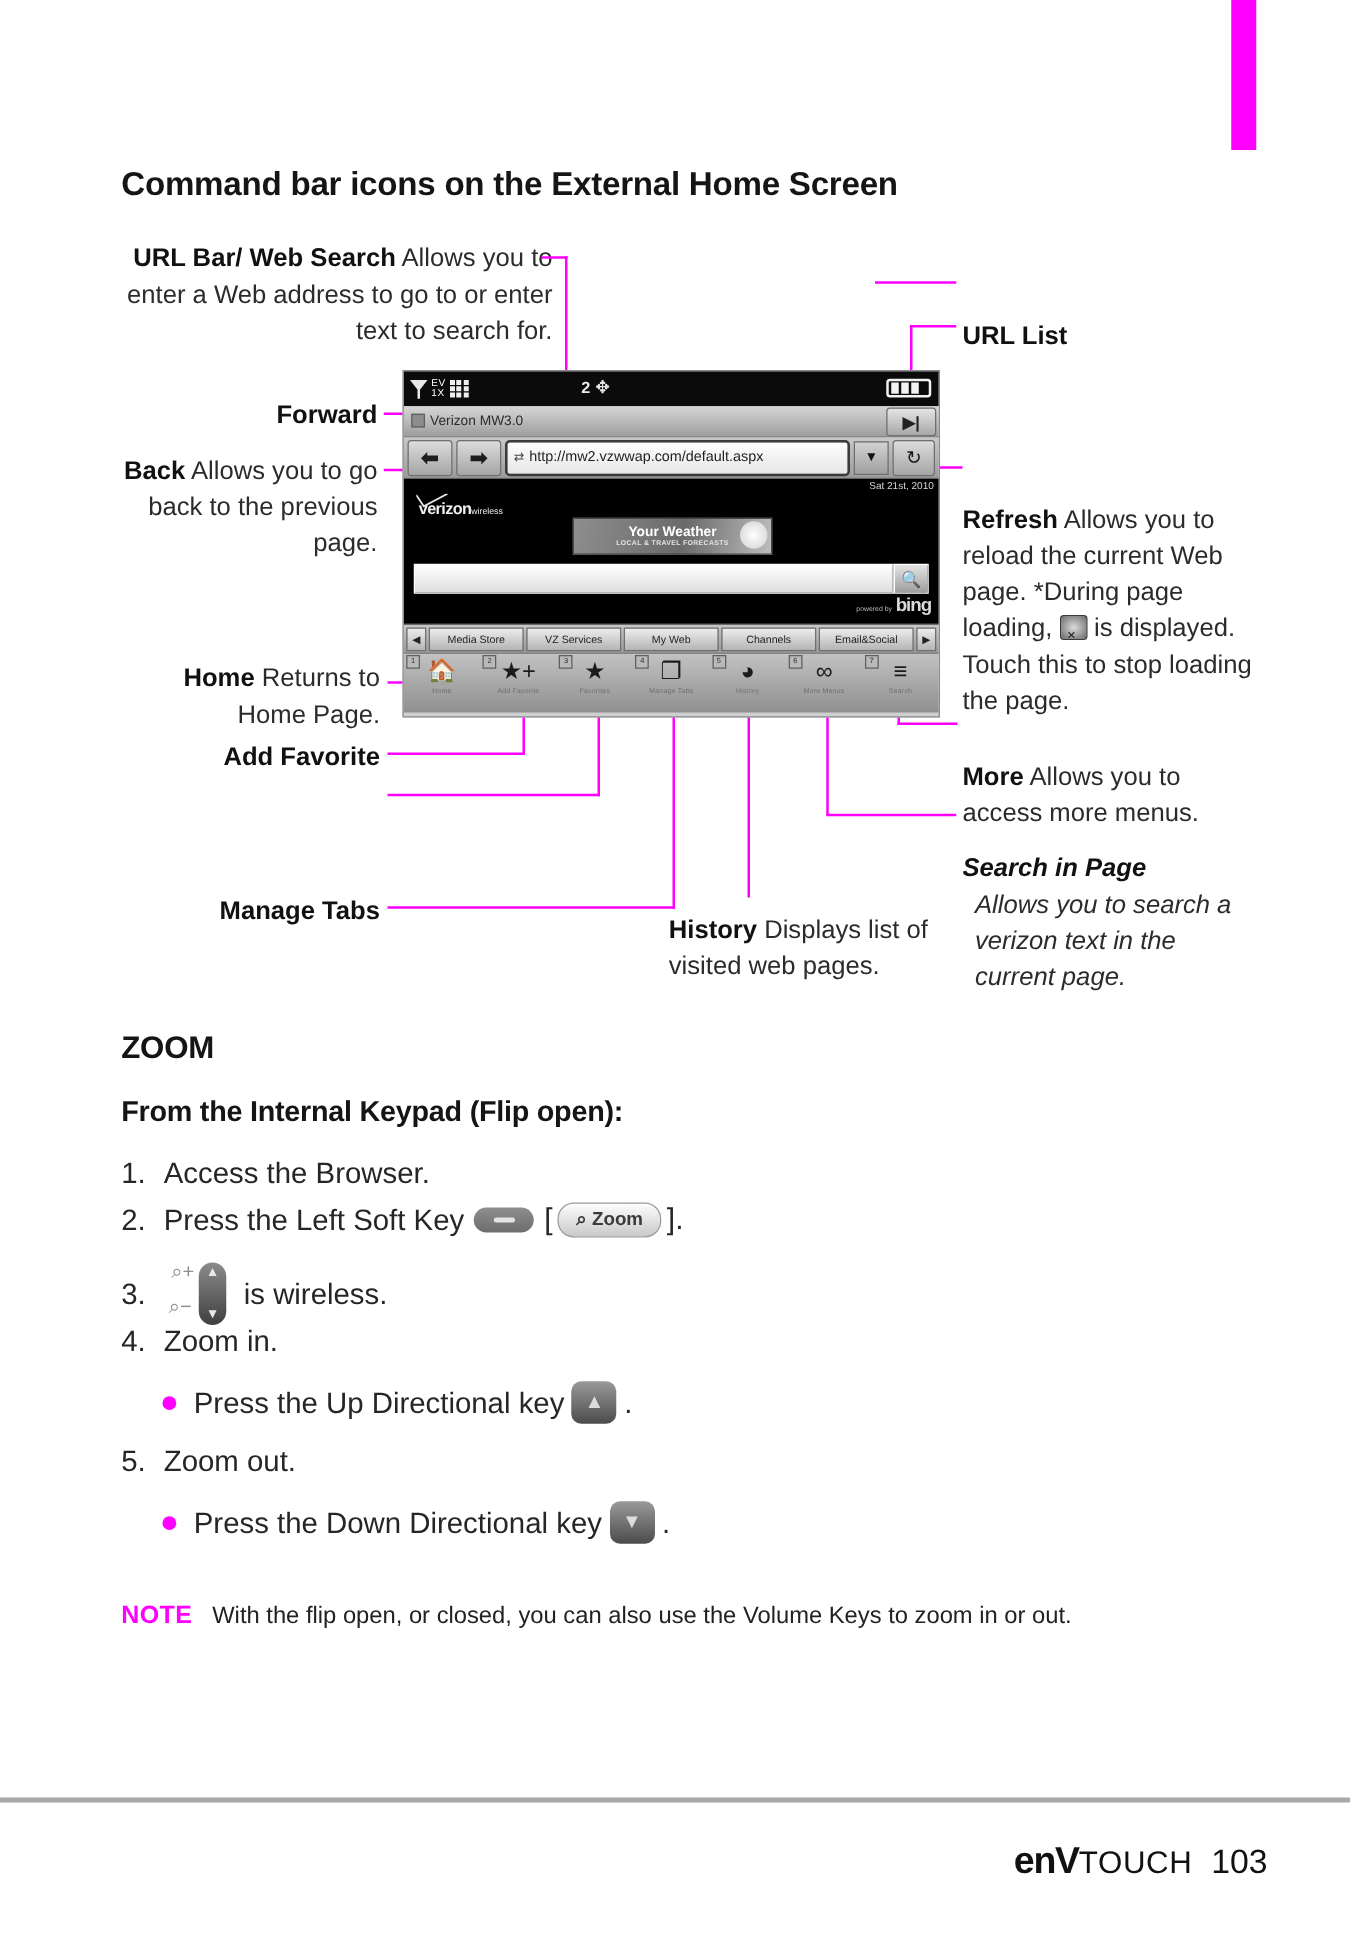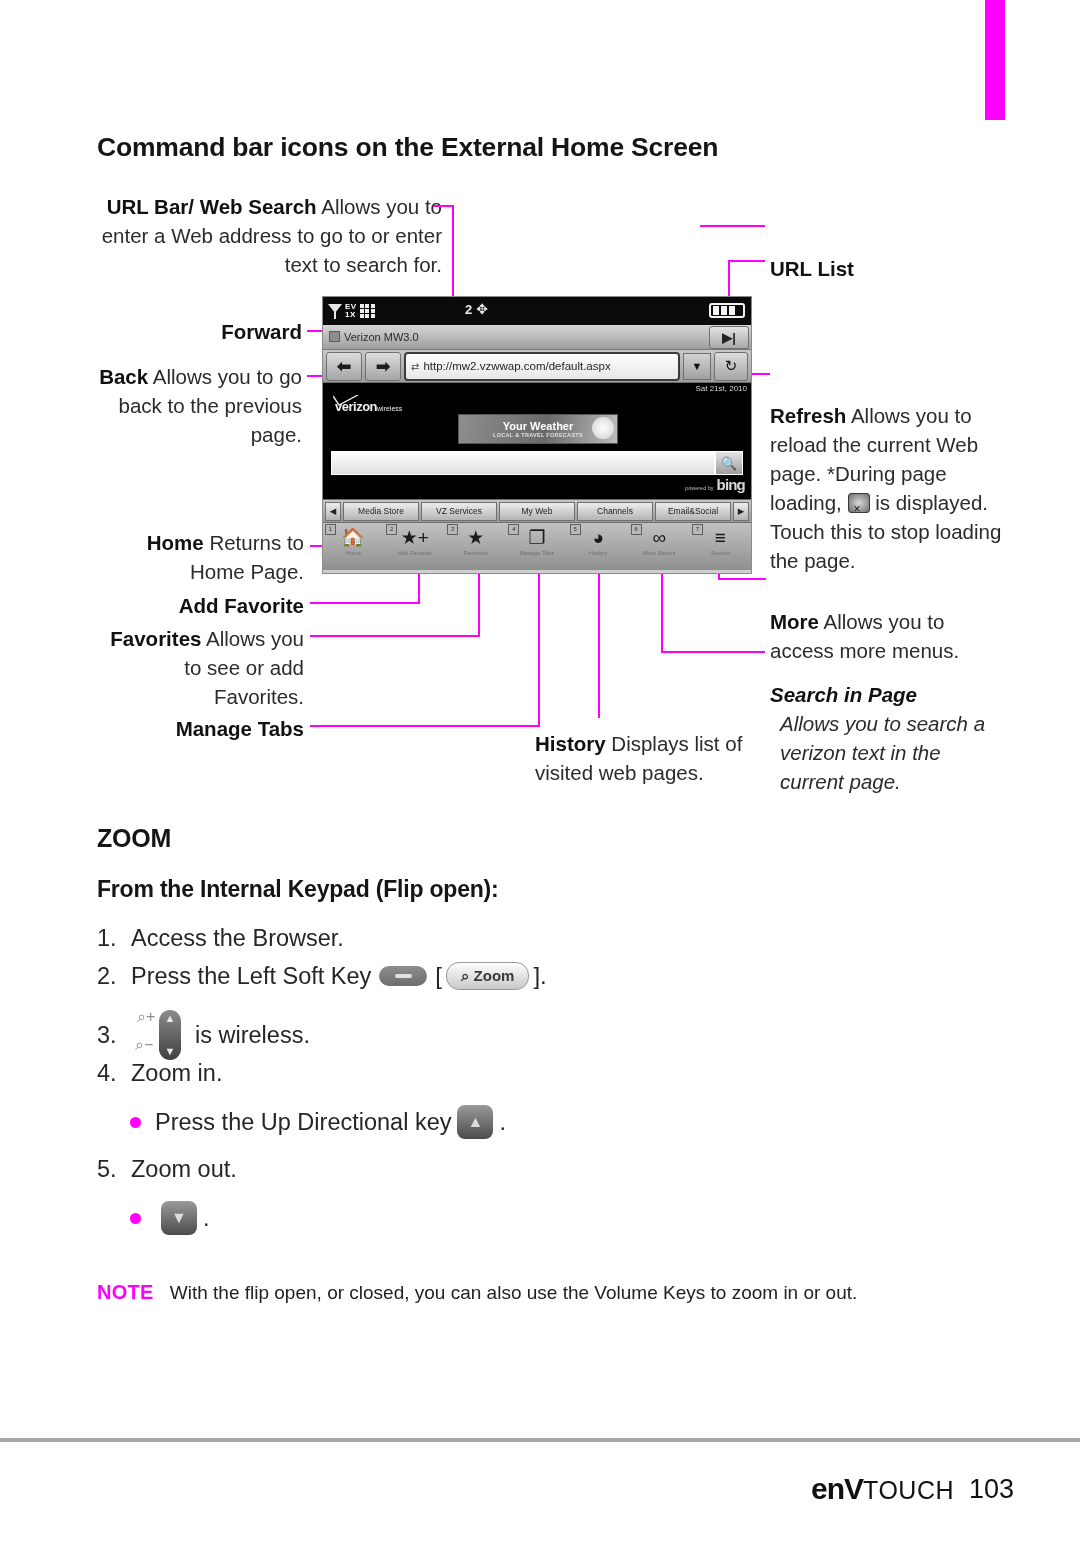--- a/index.html
+++ b/index.html
@@ -39,21 +39,21 @@
   }
   .statusbar{
     position:relative;height:28px;background:#0b0b0b;color:#fff;
     display:flex;align-items:center;
   }
   .sb-left{display:flex;align-items:center;gap:3px;margin-left:5px;}
   .sig{width:14px;height:15px;position:relative;}
   .sig:before{content:"";position:absolute;left:0;top:0;width:0;height:0;
     border-left:7px solid transparent;border-right:7px solid transparent;border-top:9px solid #e8e8e8;}
   .sig:after{content:"";position:absolute;left:6px;top:8px;width:2px;height:7px;background:#e8e8e8;}
-  .evtx{font-size:8px;font-weight:bold;line-height:8.5px;letter-spacing:0.5px;}
+  .evtx{font-size:8px;font-weight:normal;line-height:8.5px;letter-spacing:0.5px;}
   .bars{display:flex;flex-direction:column;gap:1.5px;}
   .barrow{display:flex;gap:1.5px;}
   .barrow i{display:block;width:4px;height:3.5px;background:#efefef;}
   .sb-mid{position:absolute;left:142px;top:5px;display:flex;align-items:center;gap:4px;}
   .gsign{font-size:13px;font-weight:bold;color:#e9e9e9;}
   .arrows4{width:15px;height:15px;position:relative;color:#e9e9e9;font-size:14px;line-height:14px;}
   .batt{position:absolute;right:6px;top:6px;width:36px;height:15px;border:2px solid #f2f2f2;border-radius:3px;
     display:flex;align-items:center;gap:2px;padding:0 2px;box-sizing:border-box;}
   .batt i{display:block;width:6px;height:9px;background:#f2f2f2;}
 
@@ -170,23 +170,20 @@
   </div>
 
   <div class="callout ra" style="left:97px;top:528px;width:207px;">
     <b>Home</b><span> Returns to Home Page.</span>
   </div>
 
   <div class="callout ra" style="left:97px;top:591px;width:207px;">
     <b>Add Favorite</b>
   </div>
 
-  <div class="callout ra" style="left:97px;top:624px;width:207px;">
-    <b>Favorites</b><span> Allows you to see or add Favorites.</span>
-  </div>
 
   <div class="callout ra" style="left:97px;top:714px;width:207px;">
     <b>Manage Tabs</b>
   </div>
 
   <div class="callout la" style="left:770px;top:213px;width:240px;">
     <b>URL List</b>
   </div>
 
 
@@ -426,20 +423,21 @@
     <span>.</span>
   </div>
 
   <div class="step" style="left:97px;top:1156px;">
     <span class="no">5.</span>
     <span>Zoom out.</span>
   </div>
 
   <div class="bullet" style="left:130px;top:1201px;">
     <span class="dot"></span>
+    <span>Press the Down Directional key</span>
     <span class="dirkey">
         <b>▼</b>
       </span>
     <span>.</span>
   </div>
 
   <div class="noteblk">
     <span class="notelbl">NOTE</span>
     <span class="notetxt">With the flip open, or closed, you can also use the Volume Keys to zoom in or out.</span>
   </div>

